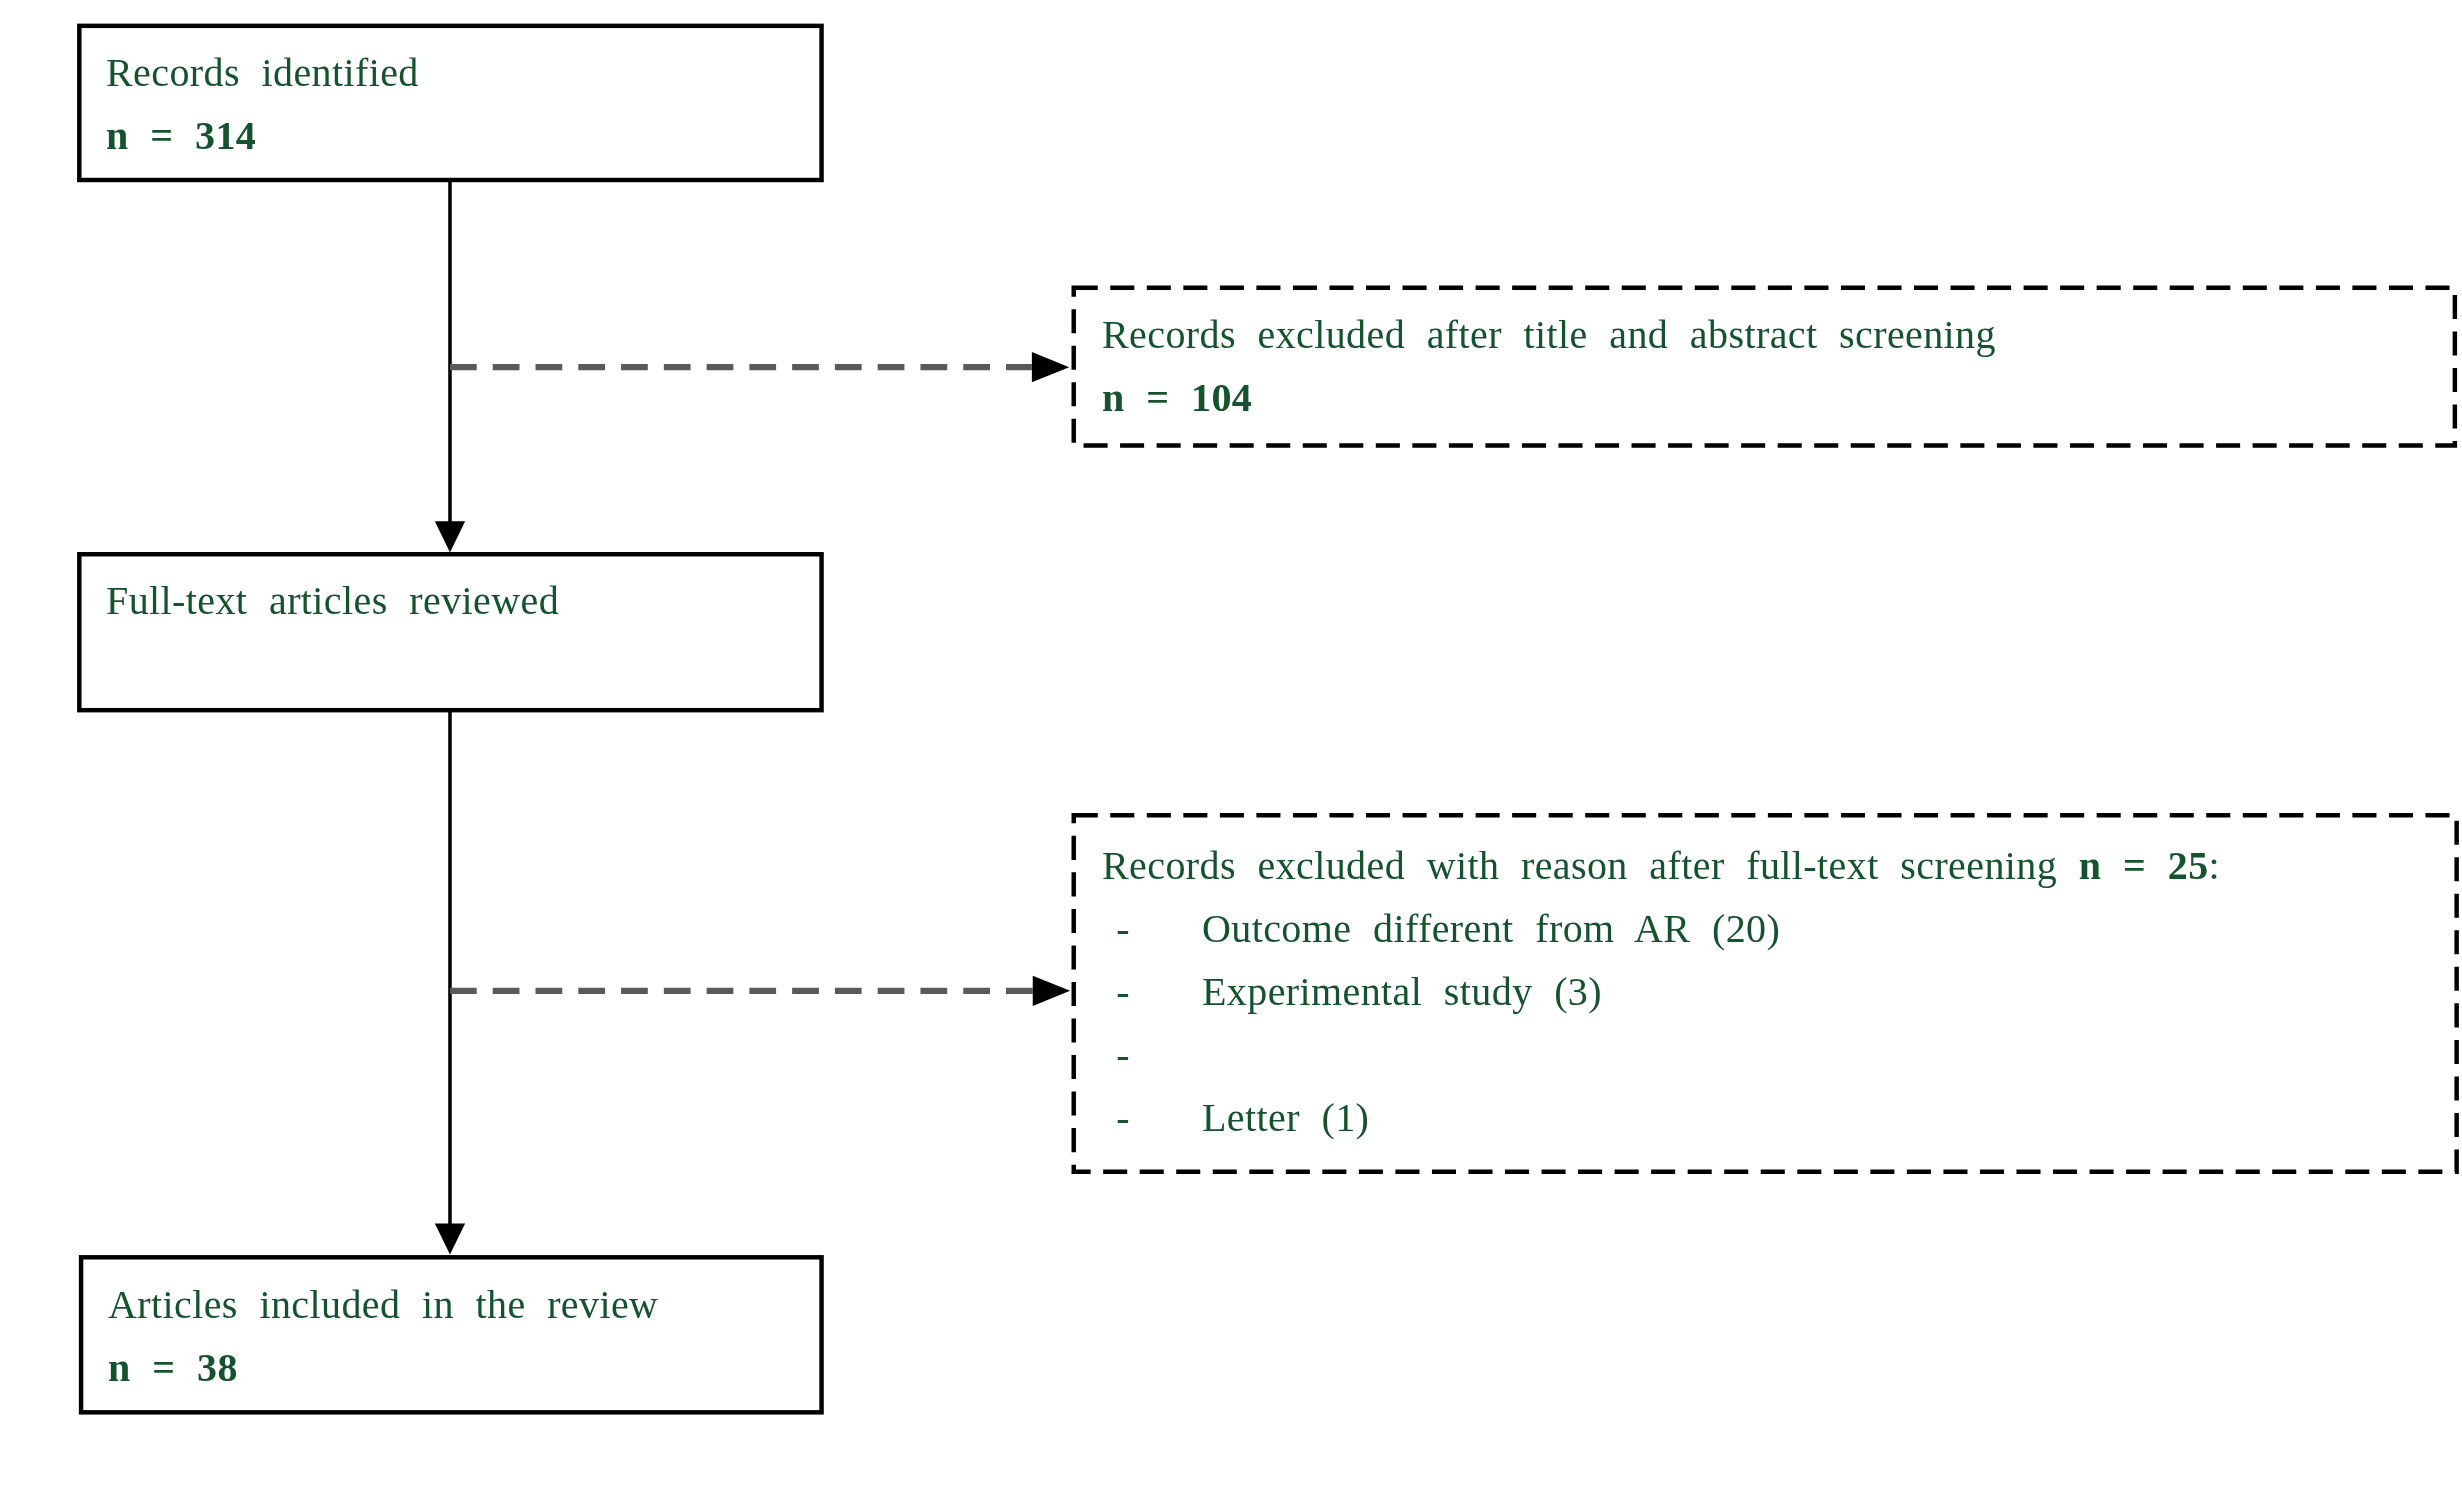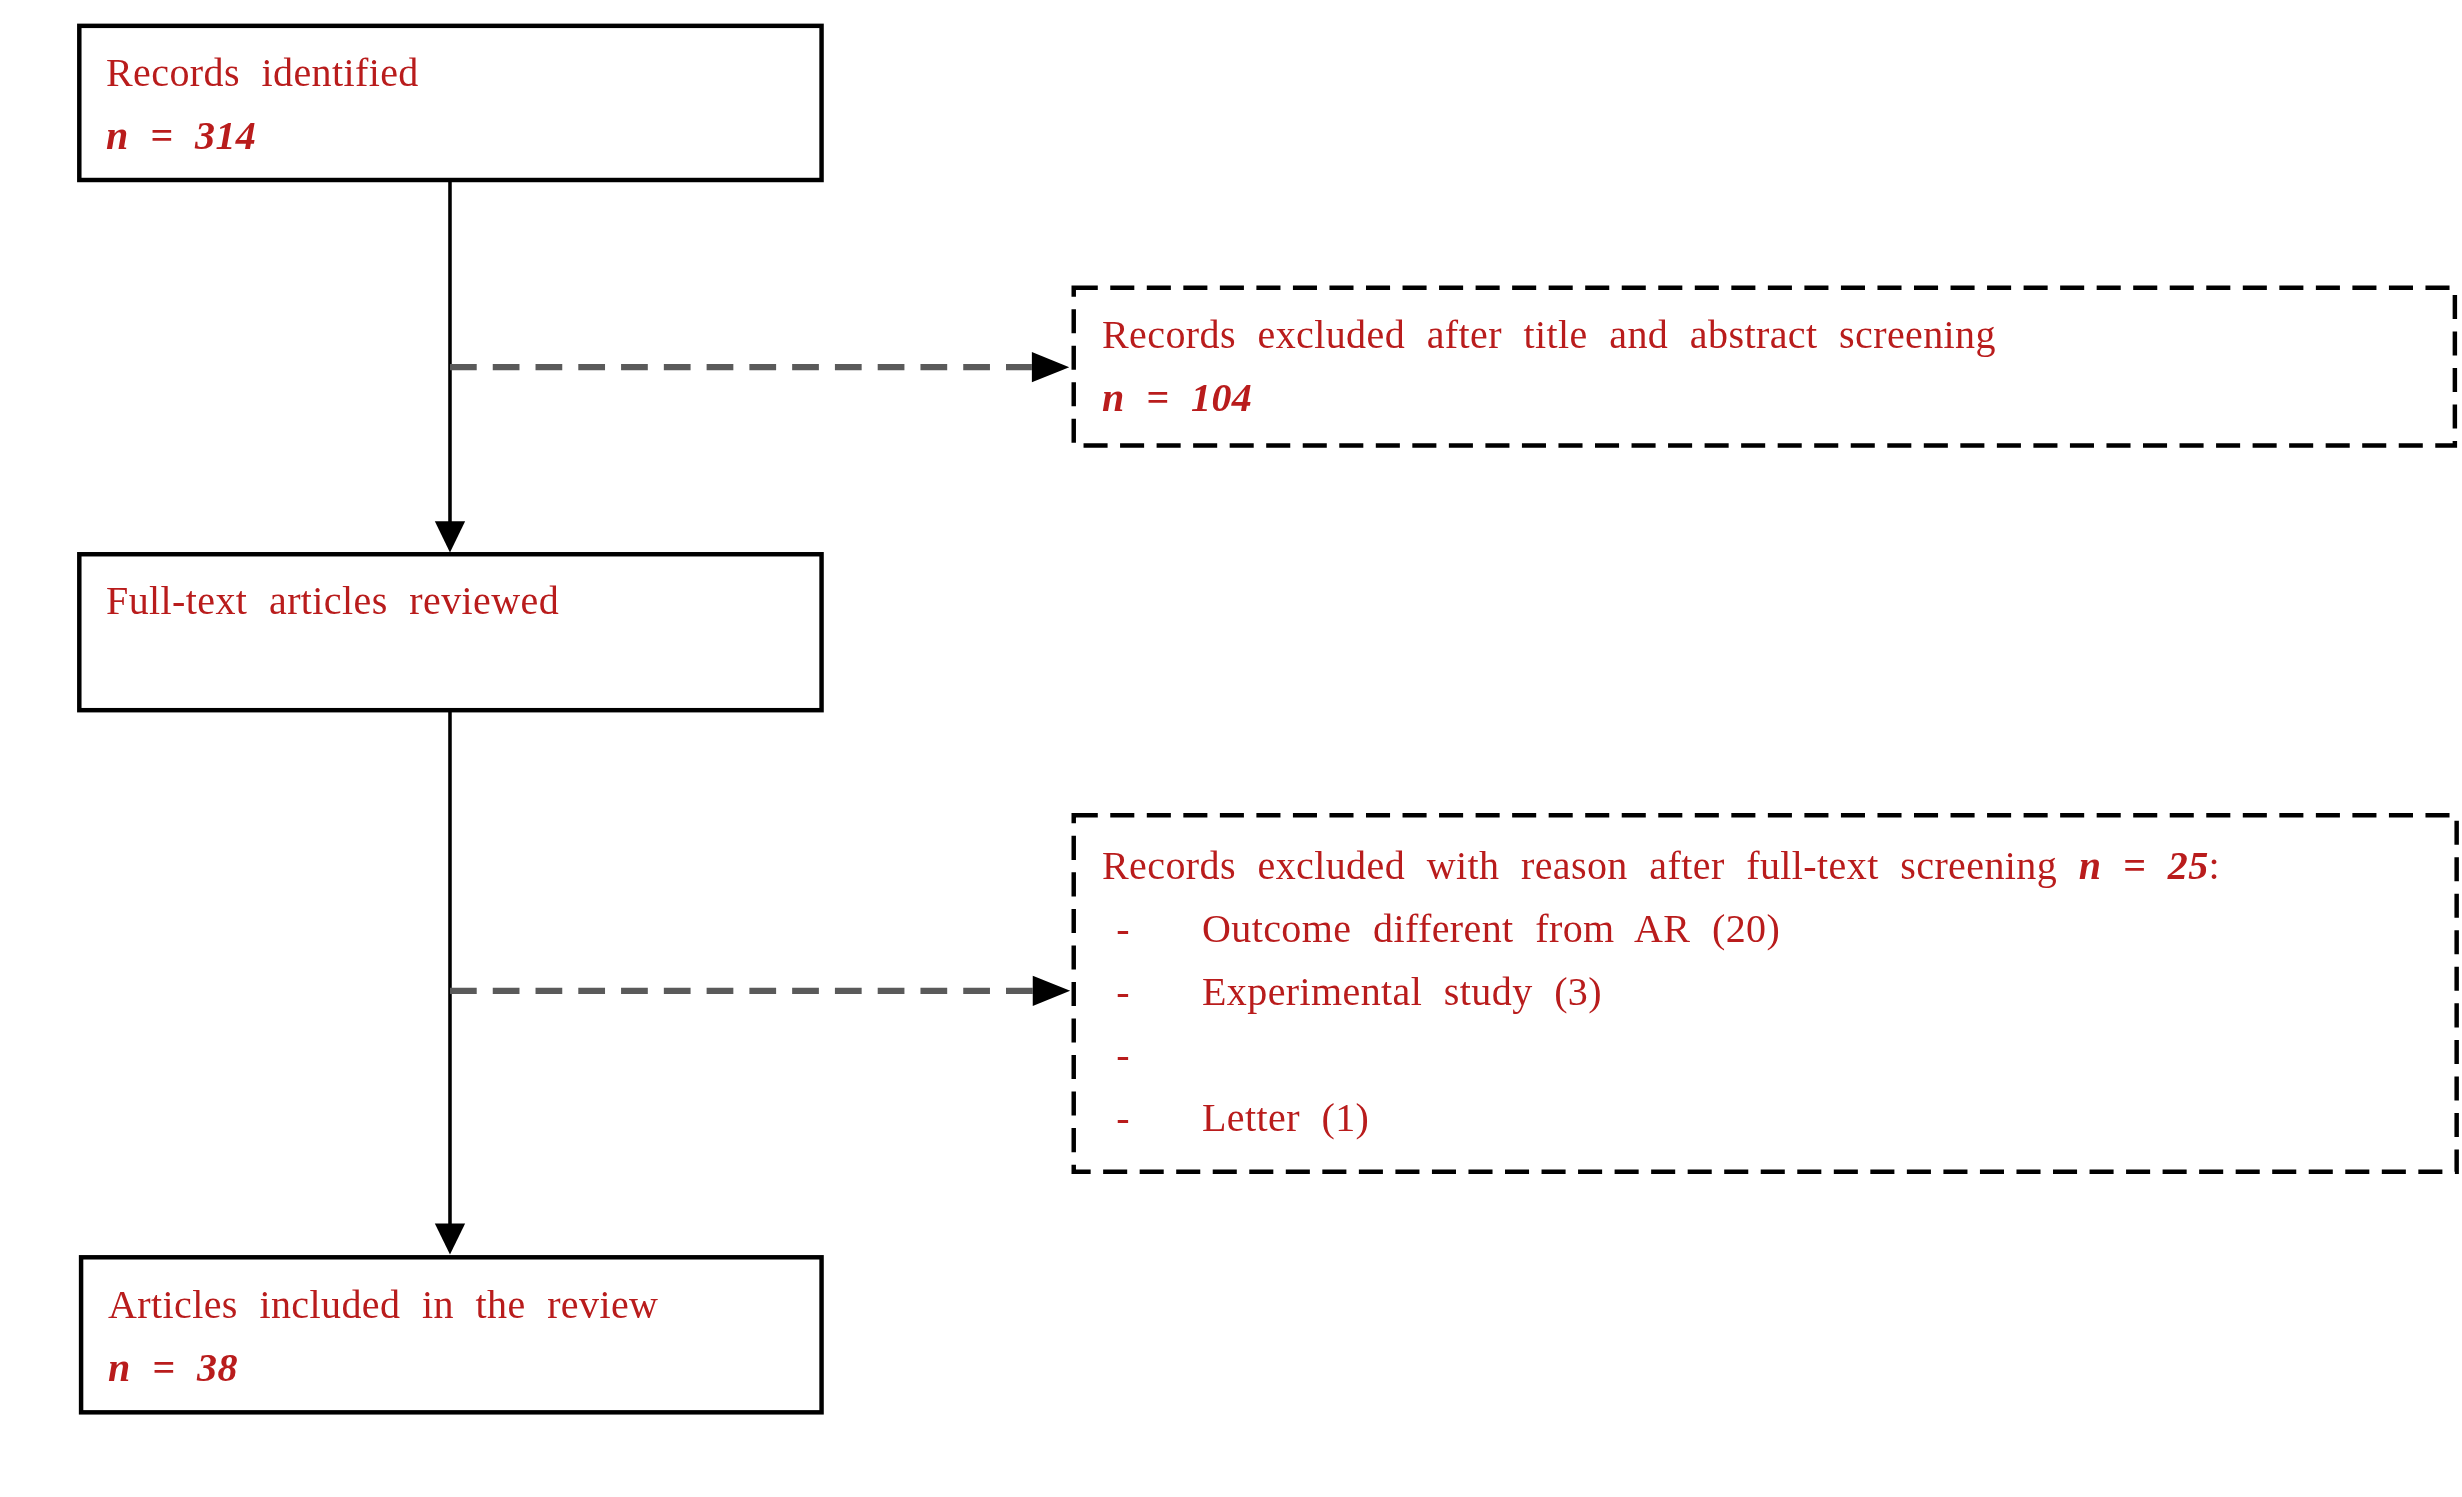--- a/index.html
+++ b/index.html
@@ -6,41 +6,40 @@
     margin: 0;
     padding: 0;
     background: #ffffff;
   }
   #canvas {
     position: relative;
     width: 2462px;
     height: 1497px;
     background: #ffffff;
     font-family: "Liberation Serif", "DejaVu Serif", serif;
-    color: #b91c1c;
+    color: #14532d;
     overflow: hidden;
   }
   #connector-layer {
     position: absolute;
     left: 0;
     top: 0;
     width: 2462px;
     height: 1497px;
   }
   .box-text {
     position: absolute;
     font-size: 40px;
     line-height: 63px;
     word-spacing: 0.28em;
     letter-spacing: 0.4px;
     white-space: nowrap;
   }
   .n-label {
     font-weight: bold;
-    font-style: italic;
   }
   .excl-list {
     margin: 0;
     padding: 0;
     list-style: none;
   }
   .excl-item {
     display: flex;
     align-items: baseline;
   }

